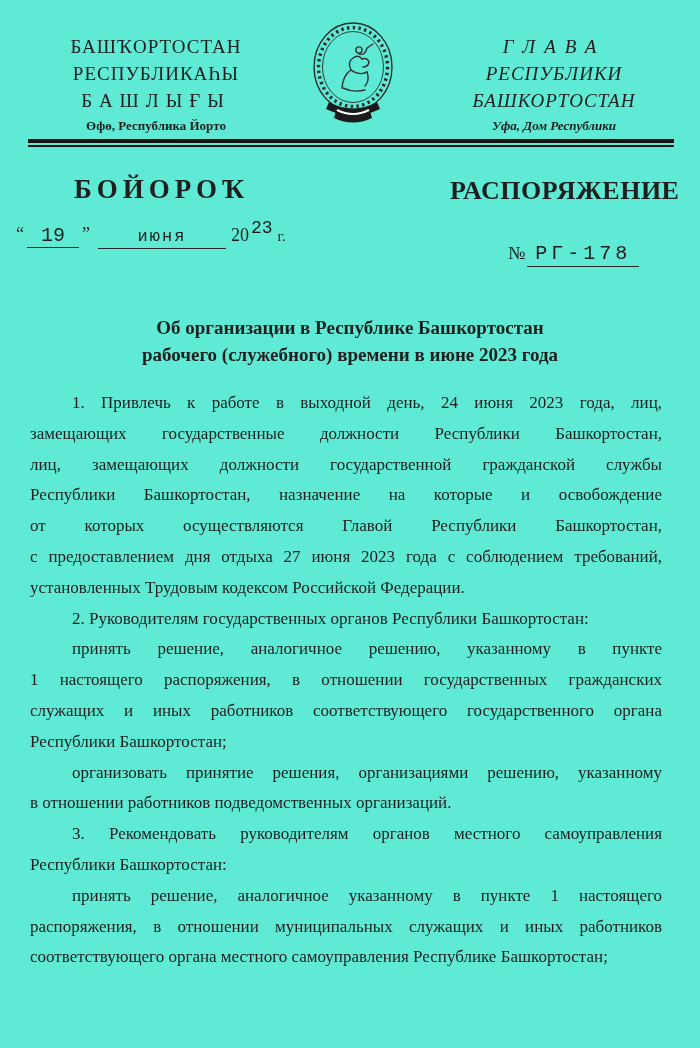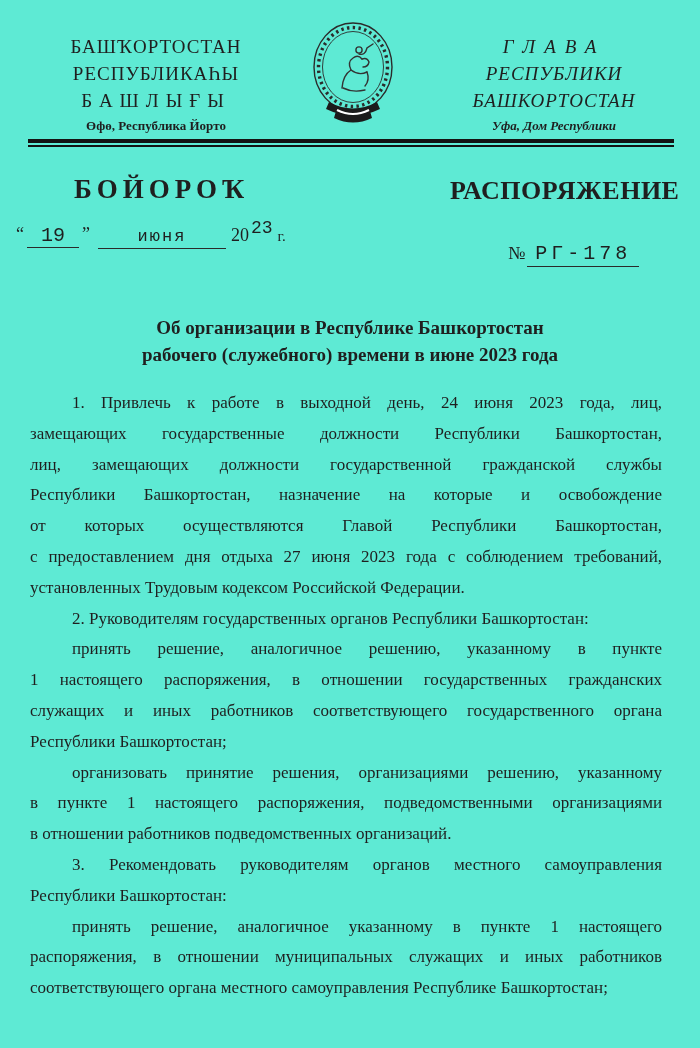--- a/index.html
+++ b/index.html
@@ -130,21 +130,20 @@
         <div class="bline first last">2. Руководителям государственных органов Республики Башкортостан:</div>
       </div>
     <div class="bpara">
         <div class="bline first">принять решение, аналогичное решению, указанному в пункте</div>
         <div class="bline">1 настоящего распоряжения, в отношении государственных гражданских</div>
         <div class="bline">служащих и иных работников соответствующего государственного органа</div>
         <div class="bline last">Республики Башкортостан;</div>
       </div>
     <div class="bpara">
         <div class="bline first">организовать принятие решения, организациями решению, указанному</div>
-        <div class="bline">в пункте 1 настоящего распоряжения, подведомственными организациями</div>
         <div class="bline last">в отношении работников подведомственных организаций.</div>
       </div>
     <div class="bpara">
         <div class="bline first">3. Рекомендовать руководителям органов местного самоуправления</div>
         <div class="bline last">Республики Башкортостан:</div>
       </div>
     <div class="bpara">
         <div class="bline first">принять решение, аналогичное указанному в пункте 1 настоящего</div>
         <div class="bline">распоряжения, в отношении муниципальных служащих и иных работников</div>
         <div class="bline last">соответствующего органа местного самоуправления Республике Башкортостан;</div>

